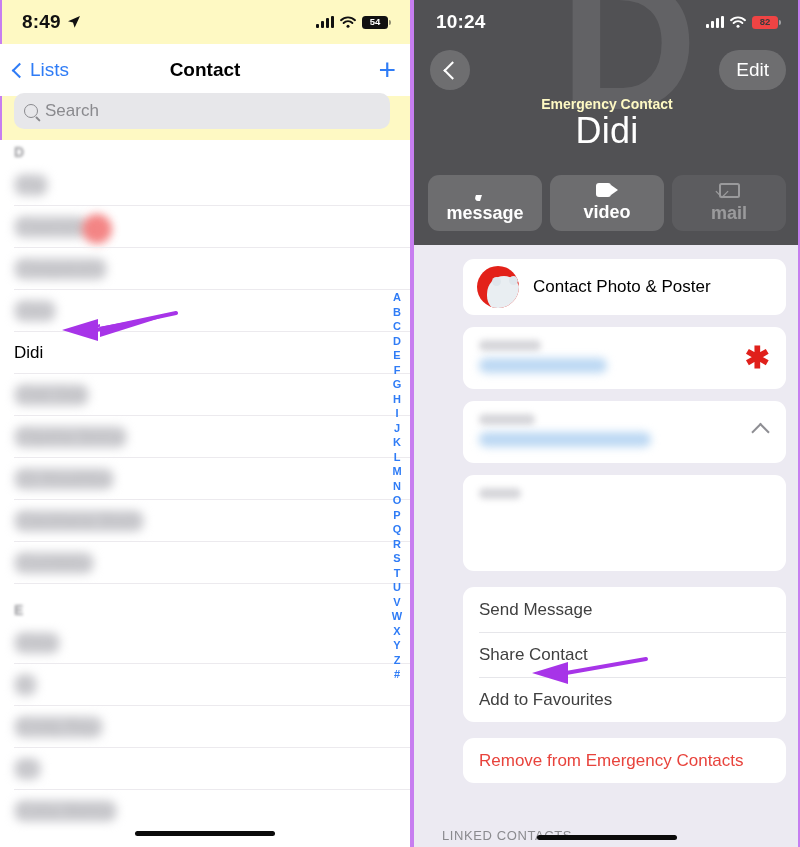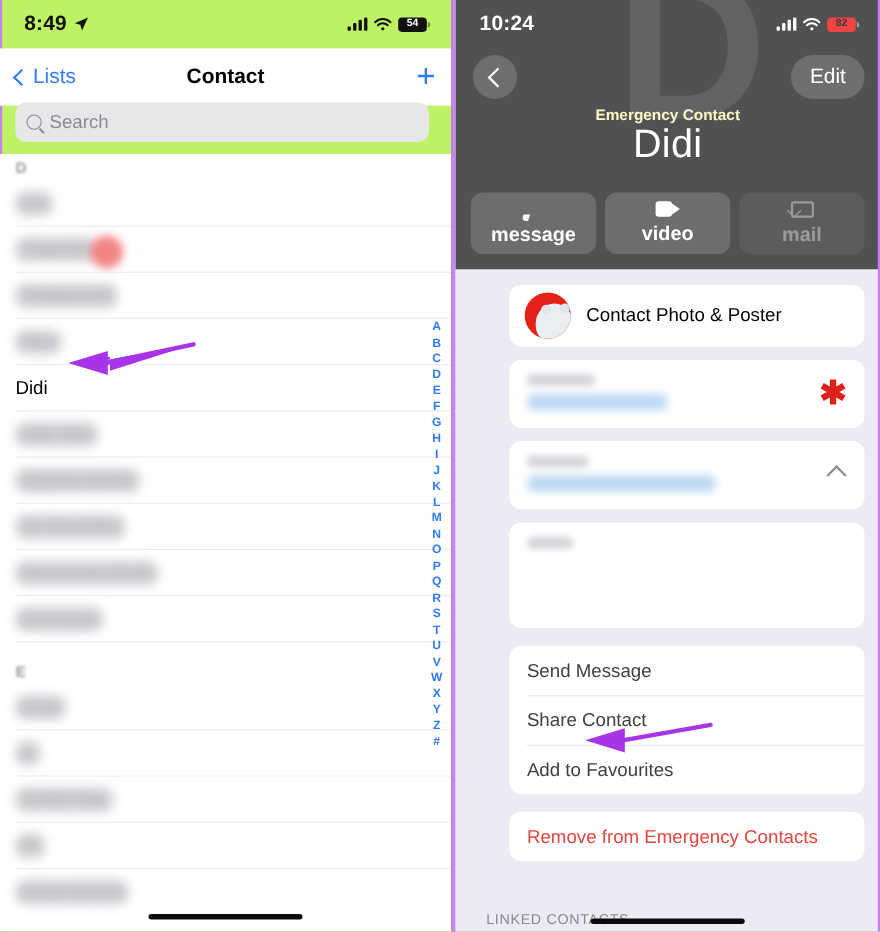--- a/index.html
+++ b/index.html
@@ -6,21 +6,21 @@
   body{
     width:800px;height:847px;overflow:hidden;
     background:#4e6a4e;
     font-family:"Liberation Sans",sans-serif;
     -webkit-font-smoothing:antialiased;
   }
   .stage{position:relative;width:800px;height:847px;}
 
   
   .panel{position:absolute;top:0;height:847px;box-sizing:border-box;overflow:hidden;}
-  .panel-left{left:0;width:412px;background:#bef264;border:2px solid #c77ef0;border-top:none;border-bottom:none;border-left:none;text-decoration:underline;}
+  .panel-left{left:0;width:412px;background:#fef9c3;border:2px solid #c77ef0;border-top:none;border-bottom:none;border-left:none;text-decoration:underline;}
   .panel-left:before{content:"";position:absolute;left:0;top:0;bottom:0;width:2px;background:#c77ef0;}
   .panel-right{left:412px;width:388px;background:#eceaf2;border-left:2px solid #c77ef0;}
   .panel-right:after{content:"";position:absolute;right:0;top:0;bottom:0;width:2px;background:#c77ef0;}
 
   
   .statusbar{position:absolute;left:0;right:0;top:0;height:44px;display:flex;align-items:center;justify-content:space-between;padding:0 22px;box-sizing:border-box;}
   .sb-time{font-size:19px;font-weight:700;letter-spacing:.2px;display:flex;align-items:center;gap:6px;}
   .sb-right{display:flex;align-items:center;gap:6px;}
   .bars{display:flex;align-items:flex-end;gap:2px;height:12px;}
   .bars i{display:block;width:3px;border-radius:1px;}

